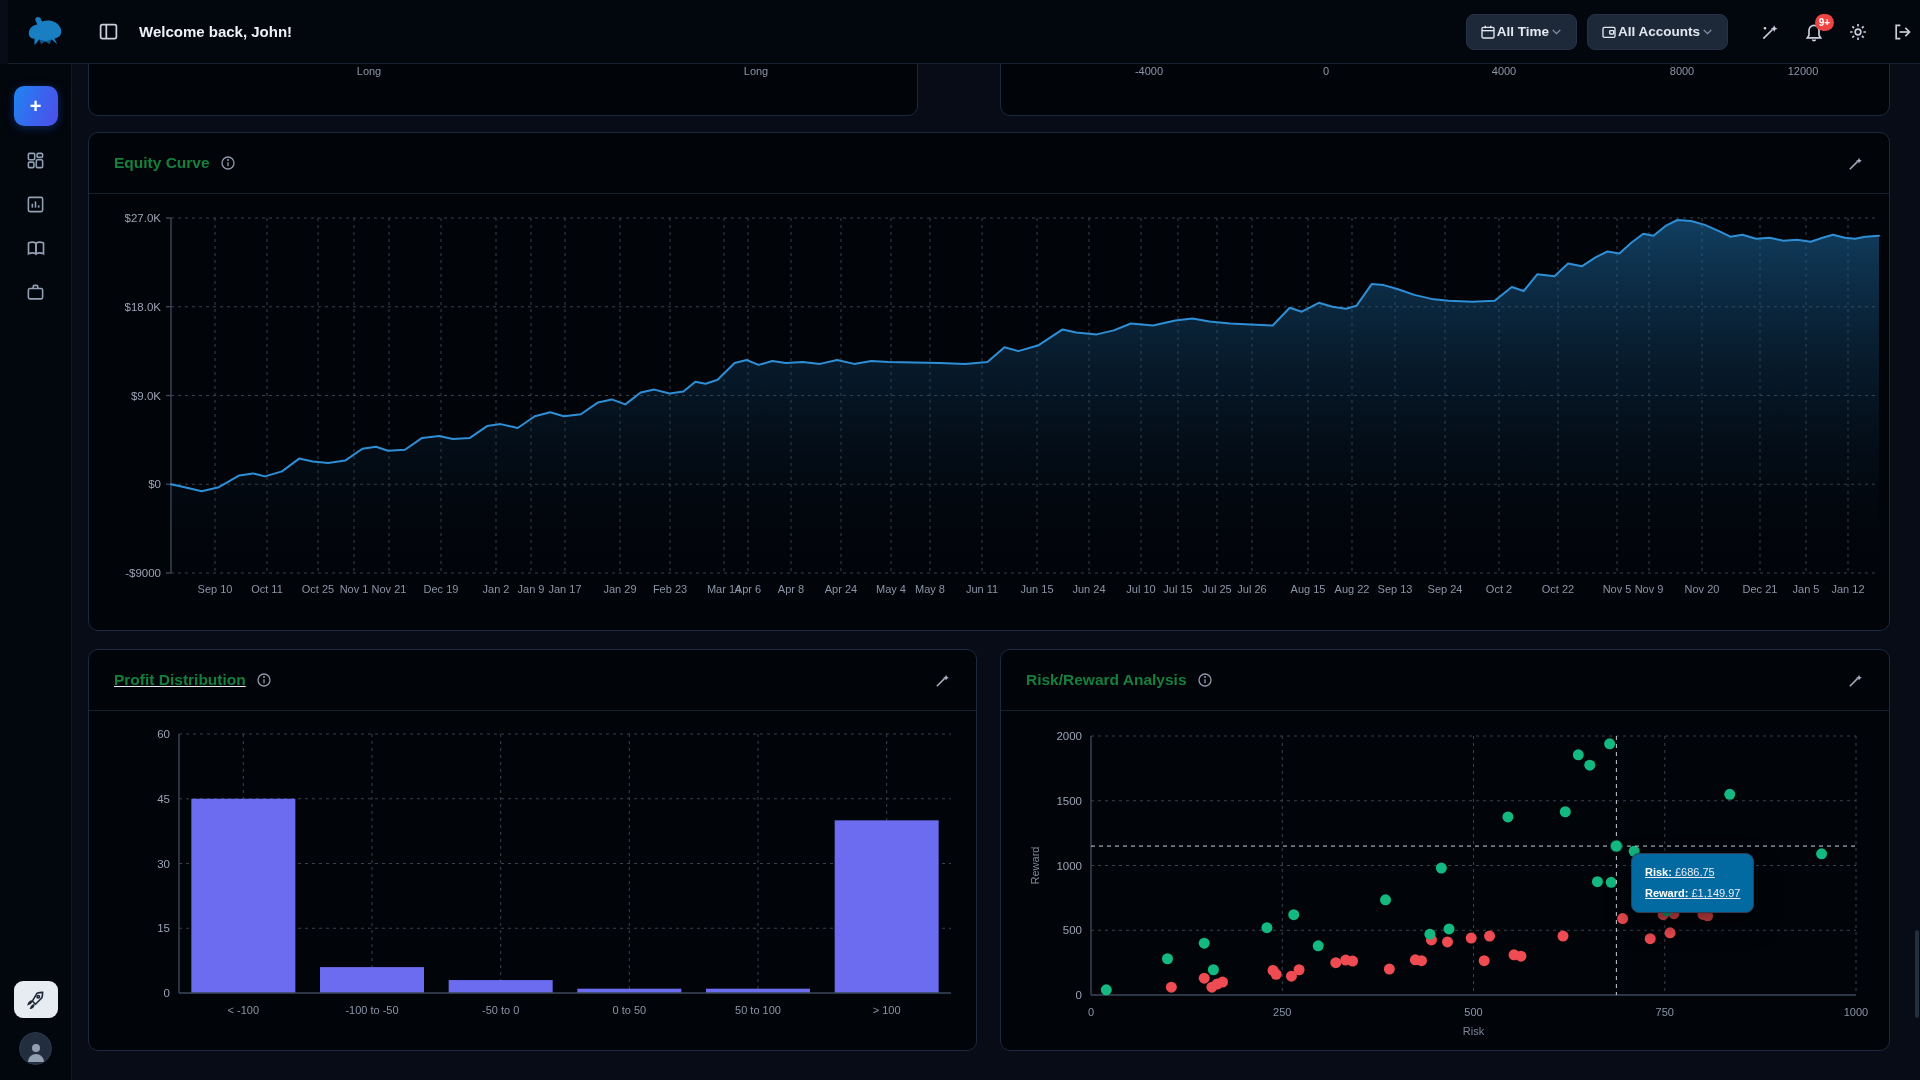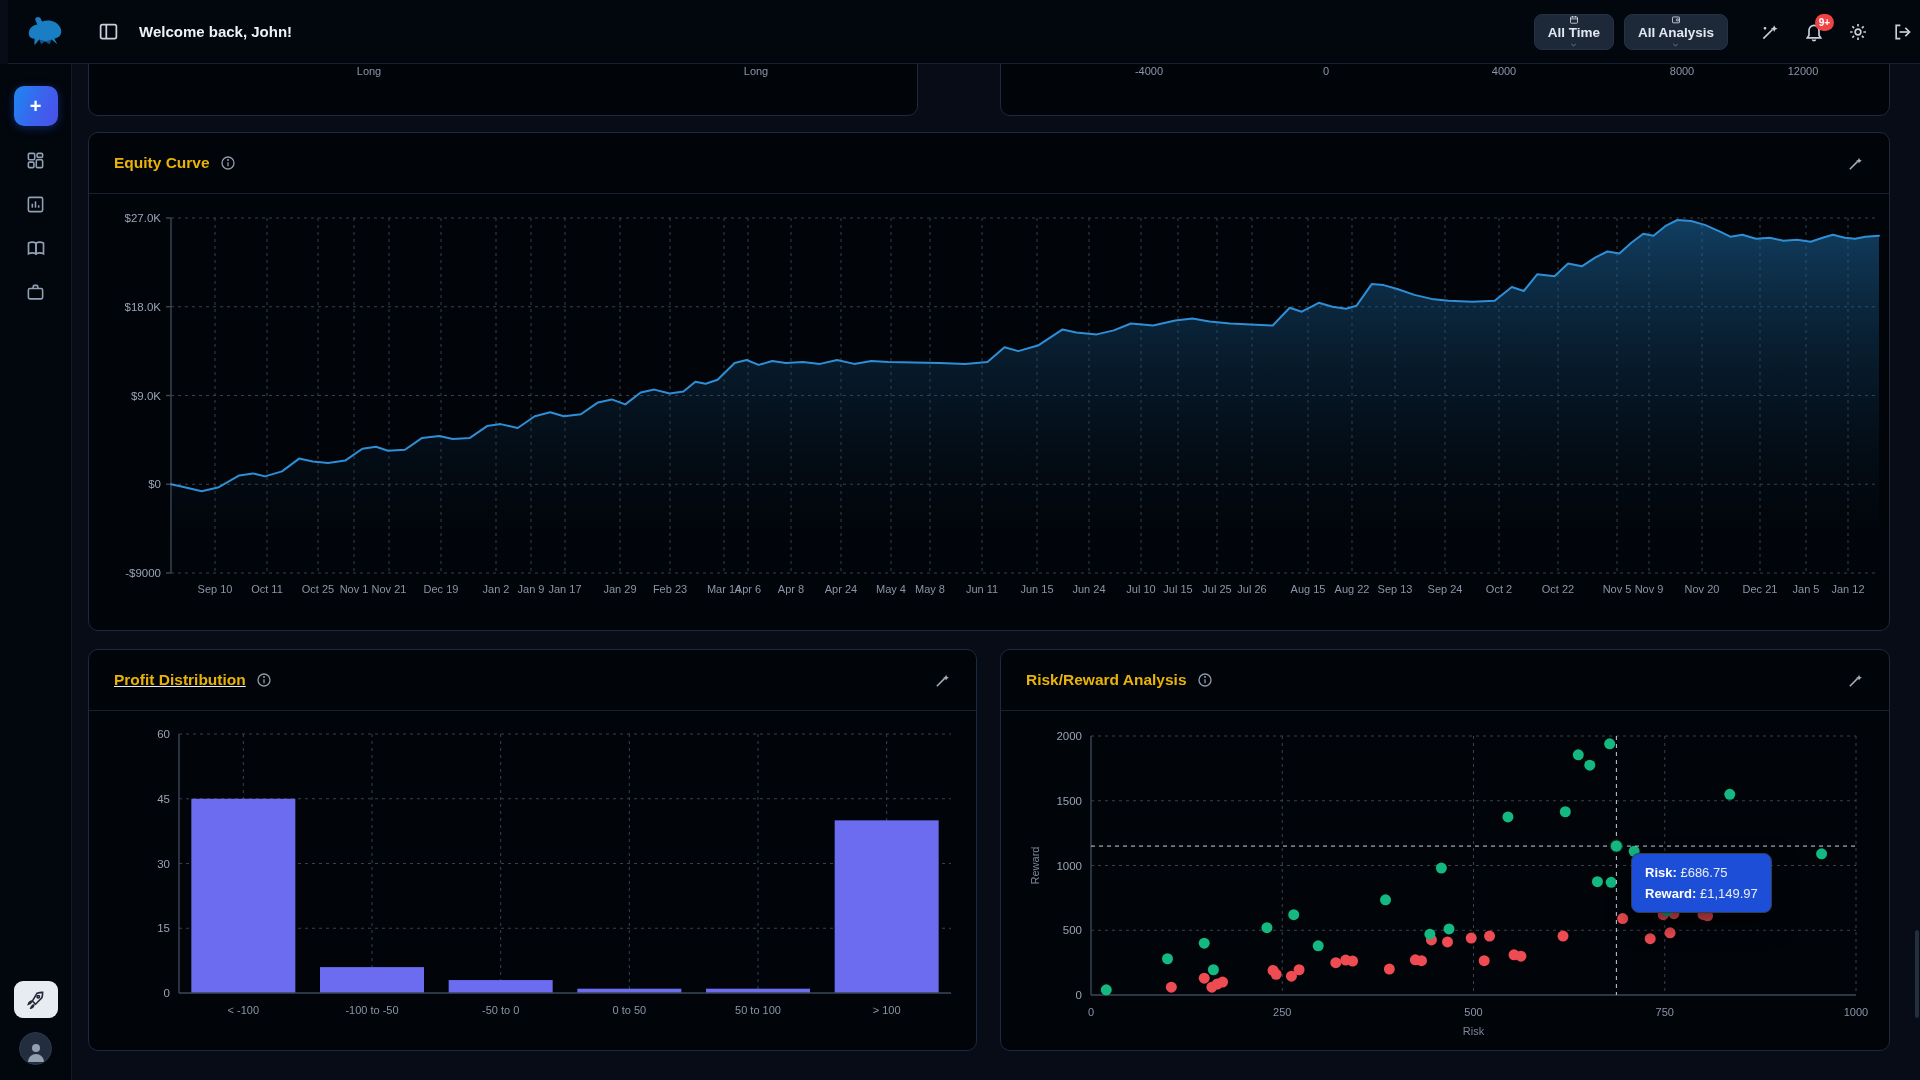--- a/index.html
+++ b/index.html
@@ -9,21 +9,21 @@
   
   .topbar { position:absolute; left:0; top:0; width:1920px; height:64px;
     background:#02060d; border-bottom:1px solid #16202f; display:flex;
     align-items:center; z-index:20;margin-left:8px; }
   .logo-wrap { width:72px; display:flex; justify-content:center; align-items:center; }
   .tb-toggle { margin-left:18px; color:#c7d0dc; display:flex; cursor:pointer; }
   .tb-welcome { margin-left:20px; font-size:15px; font-weight:600; color:#eef2f7; }
   .tb-right { margin-left:auto; display:flex; align-items:center; gap:24px; padding-right:16px; }
   .tb-btn { display:flex; align-items:center; gap:1px; background:#1d2838; color:#e2e8f0;
     border:1px solid #253146; border-radius:8px; height:36px; padding:0 13px;
-    font-size:13.5px; font-weight:600; cursor:pointer;flex-direction:column; }
+    font-size:13.5px; font-weight:600; cursor:pointer; }
   .tb-btn .chev { color:#8494a8; }
   .tb-btn-group { display:flex; gap:10px; margin-right:8px; }
   .tb-icon { color:#c7d0dc; display:flex; position:relative; cursor:pointer; }
   .badge { position:absolute; top:-8px; right:-10px; background:#ef4444; color:#fff;
     font-size:10px; font-weight:700; border-radius:9px; min-width:19px; height:17px;
     display:flex; align-items:center; justify-content:center; padding:0 3px; }
 
   
   .sidebar { position:absolute; left:0; top:64px; width:72px; height:1016px;
     background:#02060d; border-right:1px solid #101a29; z-index:15;
@@ -39,40 +39,40 @@
     color:#1f2937; display:flex; align-items:center; justify-content:center;
     cursor:pointer; margin-bottom:14px; }
   .avatar { width:33px; height:33px; border-radius:50%; background:#222d3d;
     display:flex; align-items:flex-end; justify-content:center; overflow:hidden;
     color:#93a0b2; margin-bottom:15px; cursor:pointer; border:1px solid #2c3a50; }
 
   
   .card { position:absolute; background:#010409; border:1px solid #1c2940; border-radius:10px; }
   .card-header { height:61px; display:flex; align-items:center; padding:0 25px;
     border-bottom:1px solid #16202f; }
-  .card-title { font-size:15.5px; font-weight:700; color:#eab308; }
+  .card-title { font-size:15.5px; font-weight:700; color:#15803d; }
   .info-icon { margin-left:10px; color:#8e98a9; display:flex; }
   .wand-btn { margin-left:auto; color:#a9b2c0; display:flex; cursor:pointer; }
 
   #card-longshort { left:88px; top:40px; width:830px; height:76px; }
   #card-nethist  { left:1000px; top:40px; width:890px; height:76px; }
   #card-equity   { left:88px;  top:132px; width:1802px; height:499px; }
   #card-profit   { left:88px;  top:649px; width:889px;  height:402px;text-decoration:underline; }
   #card-risk     { left:1000px; top:649px; width:890px; height:402px; }
 
   .axis-remnant { position:absolute; font-size:11px; color:#8b95a7; transform:translateX(-50%);
     top:24px; white-space:nowrap; }
 
   .chart-svg { position:absolute; left:0; top:62px; }
 
   
-  .tooltip { position:absolute; left:630px; top:203px; background:#1d4ed8;
-    border:1px solid #313d53; border-radius:8px; padding:8px 13px; font-size:13px;
+  .tooltip { position:absolute; left:630px; top:203px; background:#0369a1;
+    border:1px solid #313d53; border-radius:8px; padding:8px 13px; font-size:11px;
     color:#e8edf4; line-height:21px; white-space:nowrap; z-index:5;
-    box-shadow:0 10px 24px rgba(0,0,0,.55); }
+    box-shadow:0 10px 24px rgba(0,0,0,.55);text-decoration:underline; }
   .tooltip b { color:#ffffff; }
 
   .scrollbar-thumb { position:absolute; right:1px; top:930px; width:4px; height:88px;
     background:#232e3f; border-radius:2px; z-index:30; }
 
   svg text { font-family:"Liberation Sans", sans-serif; }
 </style>
 </head>
 <body>
 
@@ -103,21 +103,21 @@
         <span>All Time</span>
         <svg class="chev" width="13" height="13" viewBox="0 0 24 24" fill="none" stroke="currentColor" stroke-width="2.4">
           <polyline points="5,9 12,16 19,9"></polyline>
         </svg>
       </button>
       <button class="tb-btn">
         <svg width="16" height="16" viewBox="0 0 24 24" fill="none" stroke="currentColor" stroke-width="2">
           <rect x="3" y="5" width="18" height="15" rx="2"></rect>
           <rect x="13" y="10" width="6" height="5" rx="1"></rect>
         </svg>
-        <span>All Analysis</span>
+        <span>All Accounts</span>
         <svg class="chev" width="13" height="13" viewBox="0 0 24 24" fill="none" stroke="currentColor" stroke-width="2.4">
           <polyline points="5,9 12,16 19,9"></polyline>
         </svg>
       </button>
     </div>
 
     <span class="tb-icon">
       <svg width="20" height="20" viewBox="0 0 24 24" fill="none" stroke="currentColor" stroke-width="2">
         <line x1="4" y1="20" x2="15" y2="9"></line>
         <path d="M17 4 l1.2 2.6 L21 8 l-2.8 1.4 L17 12 l-1.2-2.6 L13 8 l2.8-1.4 Z" fill="currentColor" stroke="none"></path>

